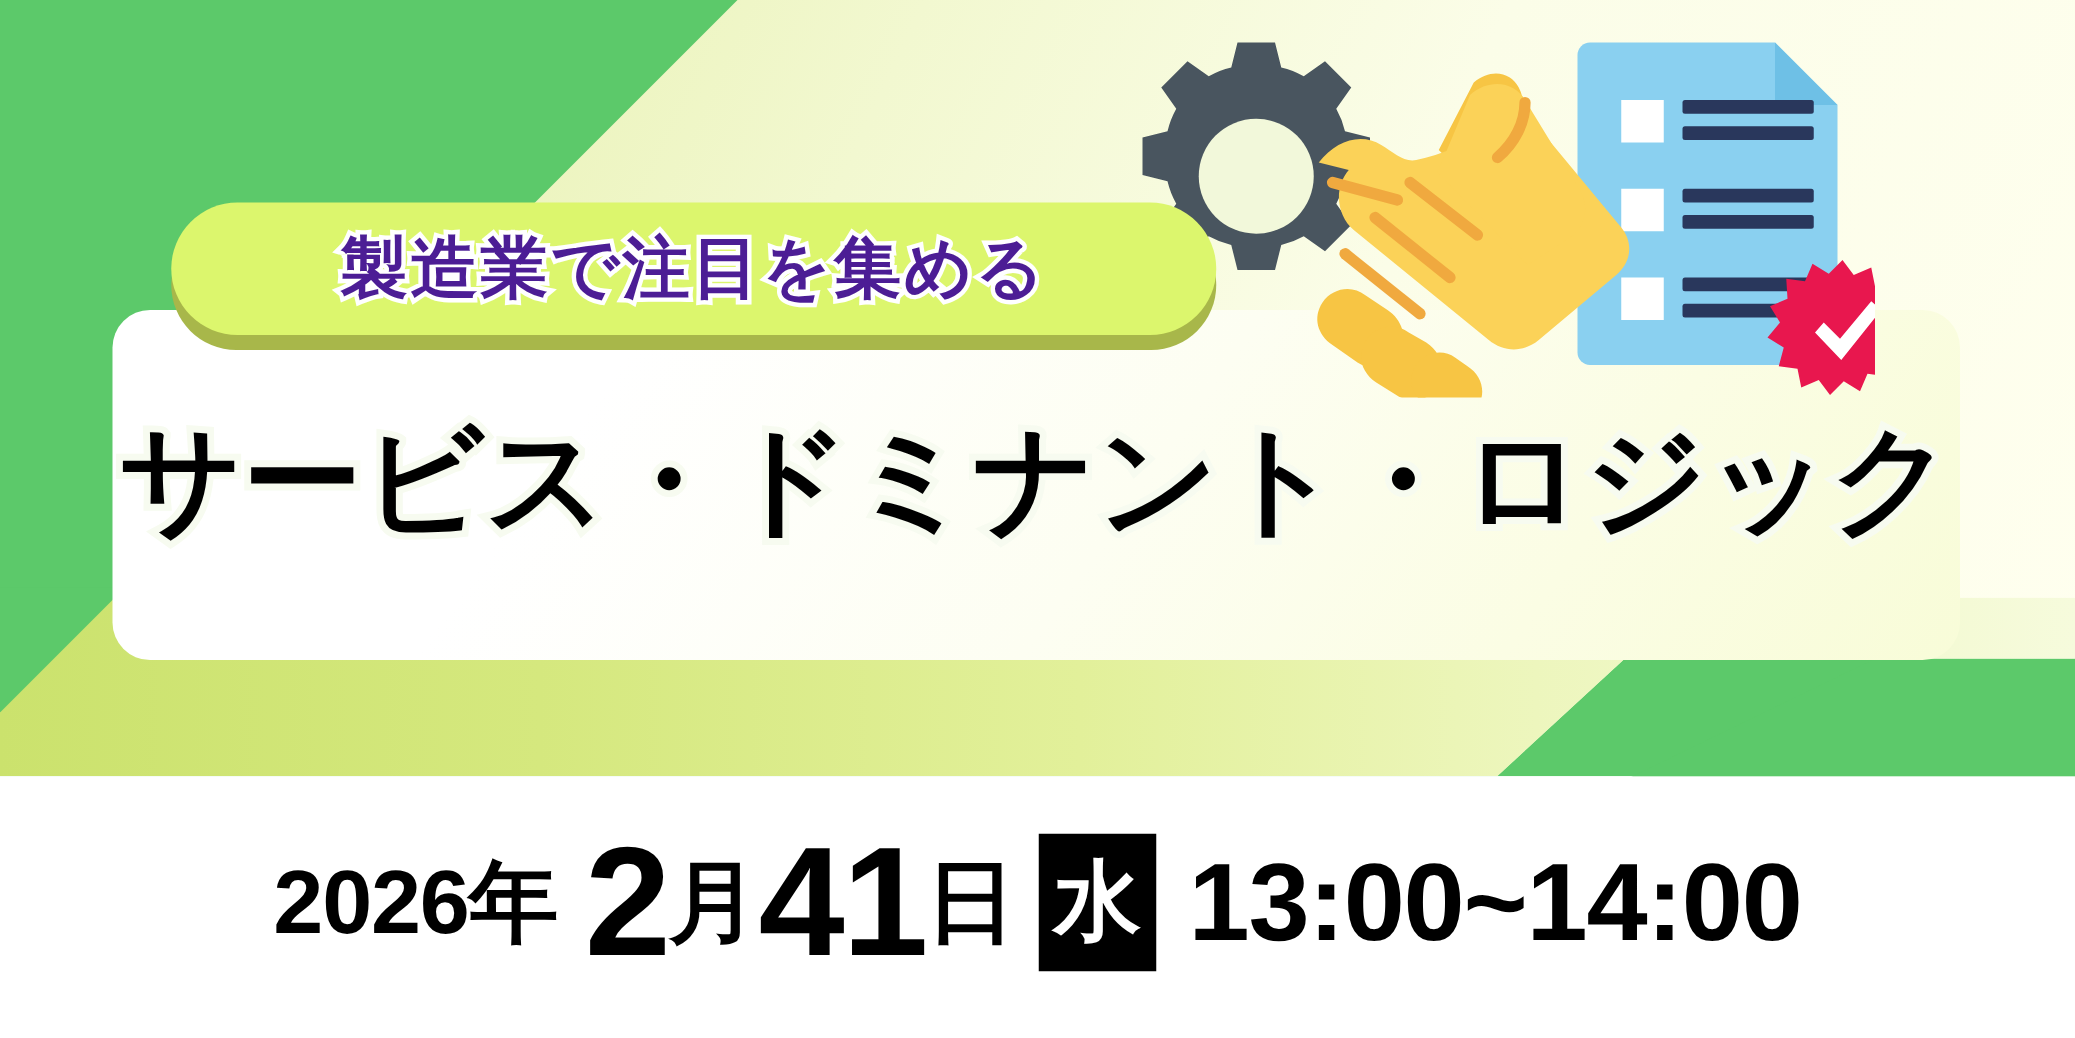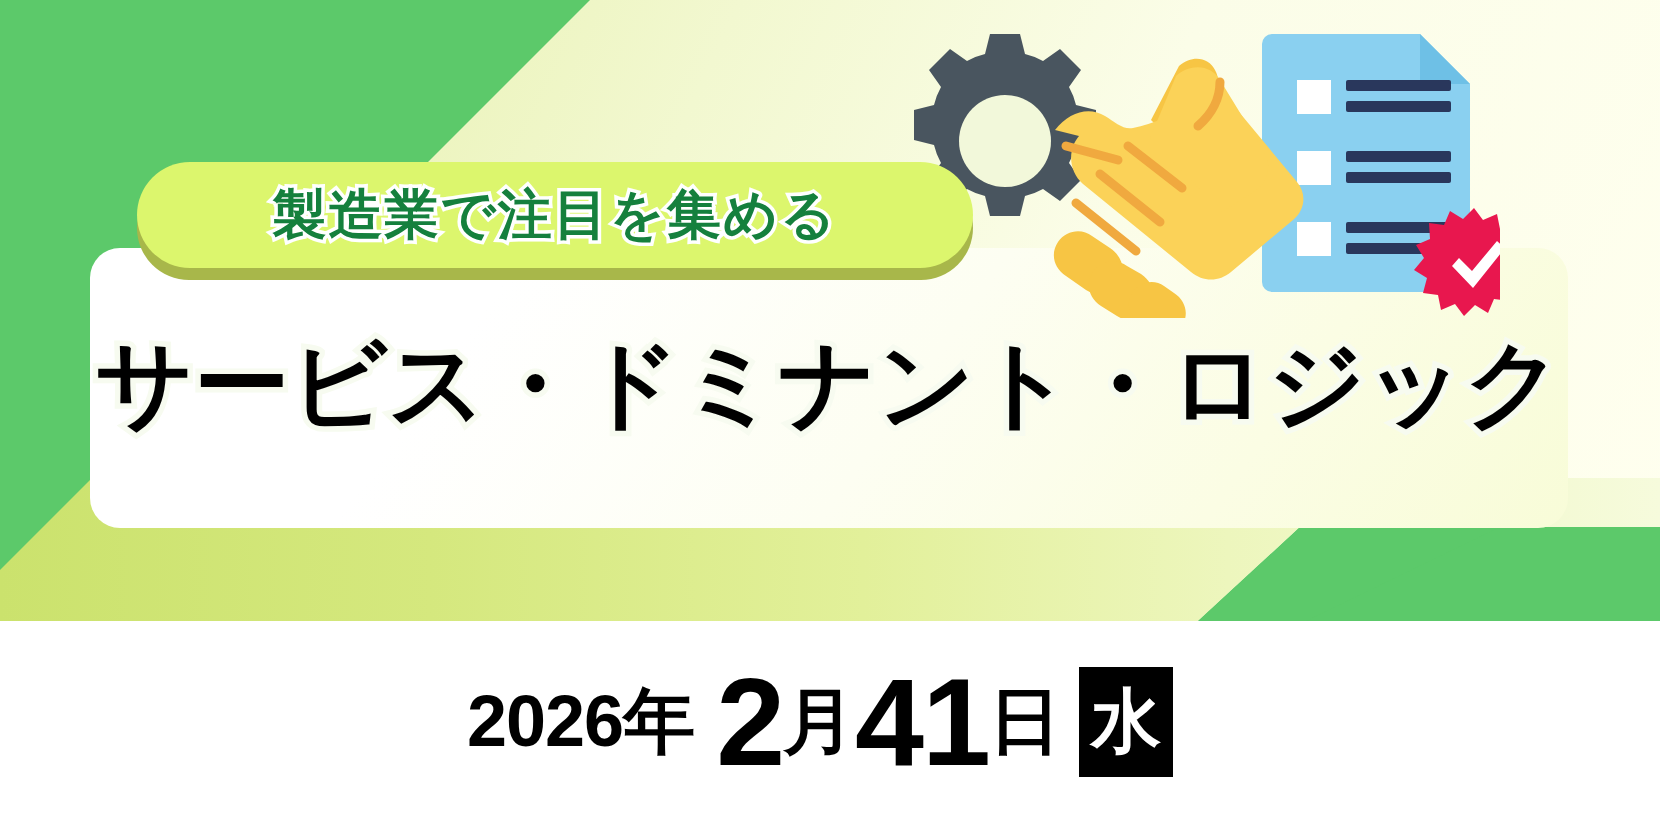--- a/index.html
+++ b/index.html
@@ -55,21 +55,21 @@
     position:absolute;left:137px;top:176px;width:836px;height:104px;
     border-radius:52px;background:#a8b74a;
   }
   .pill{
     position:absolute;left:137px;top:162px;width:836px;height:106px;
     border-radius:53px;background:#dcf66d;
   }
   .pill-text{
     position:absolute;left:137px;top:162px;width:836px;height:106px;
     display:flex;align-items:center;justify-content:center;
-    font-size:54px;font-weight:700;color:#15803d;letter-spacing:2px;
+    font-size:54px;font-weight:700;color:#4c1d95;letter-spacing:2px;
     -webkit-text-stroke:7px #ffffff;paint-order:stroke fill;
     white-space:nowrap;
   }
 
   
   .title{
     position:absolute;left:90px;top:296px;width:1478px;height:180px;
     display:flex;align-items:center;justify-content:center;
     font-size:96px;font-weight:700;color:#000;letter-spacing:0px;
     -webkit-text-stroke:11px #f7fbf0;paint-order:stroke fill;
@@ -166,15 +166,16 @@
   <div class="title">サービス・ドミナント・ロジック</div>
 
   <div class="date-row">
     <span class="d-year">2026年</span>
     <span class="sp"></span>
     <span class="d-big">2</span>
     <span class="d-unit">月</span>
     <span class="d-big">41</span>
     <span class="d-unit">日</span>
     <span class="d-dow">水</span>
+    <span class="d-time">13:00~14:00</span>
   </div>
 
 </div>
 
 </body></html>

